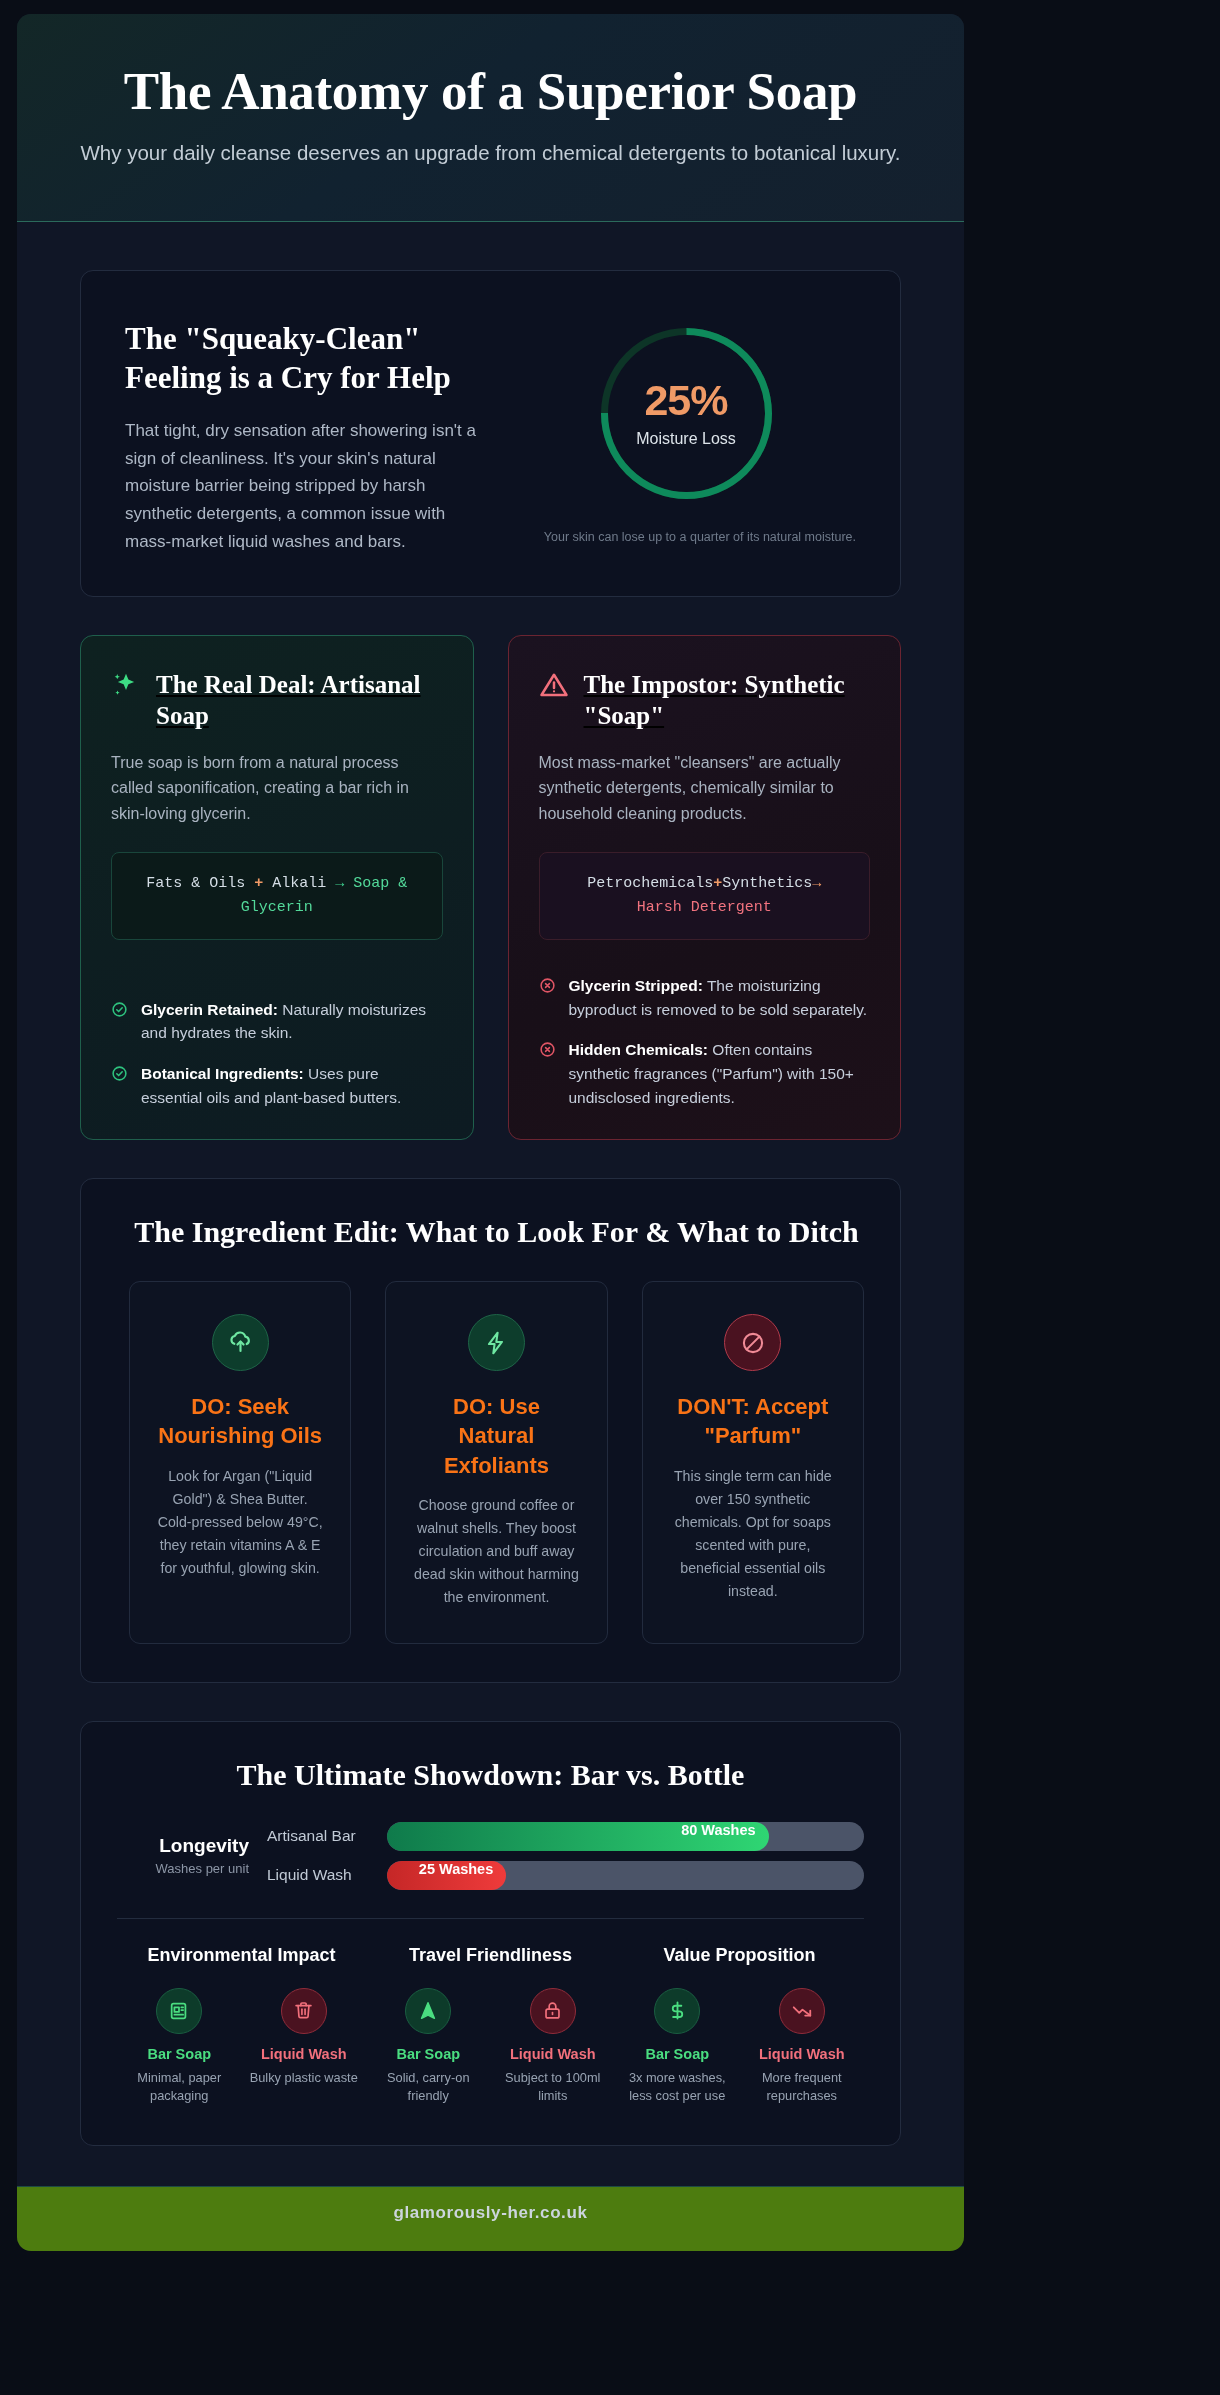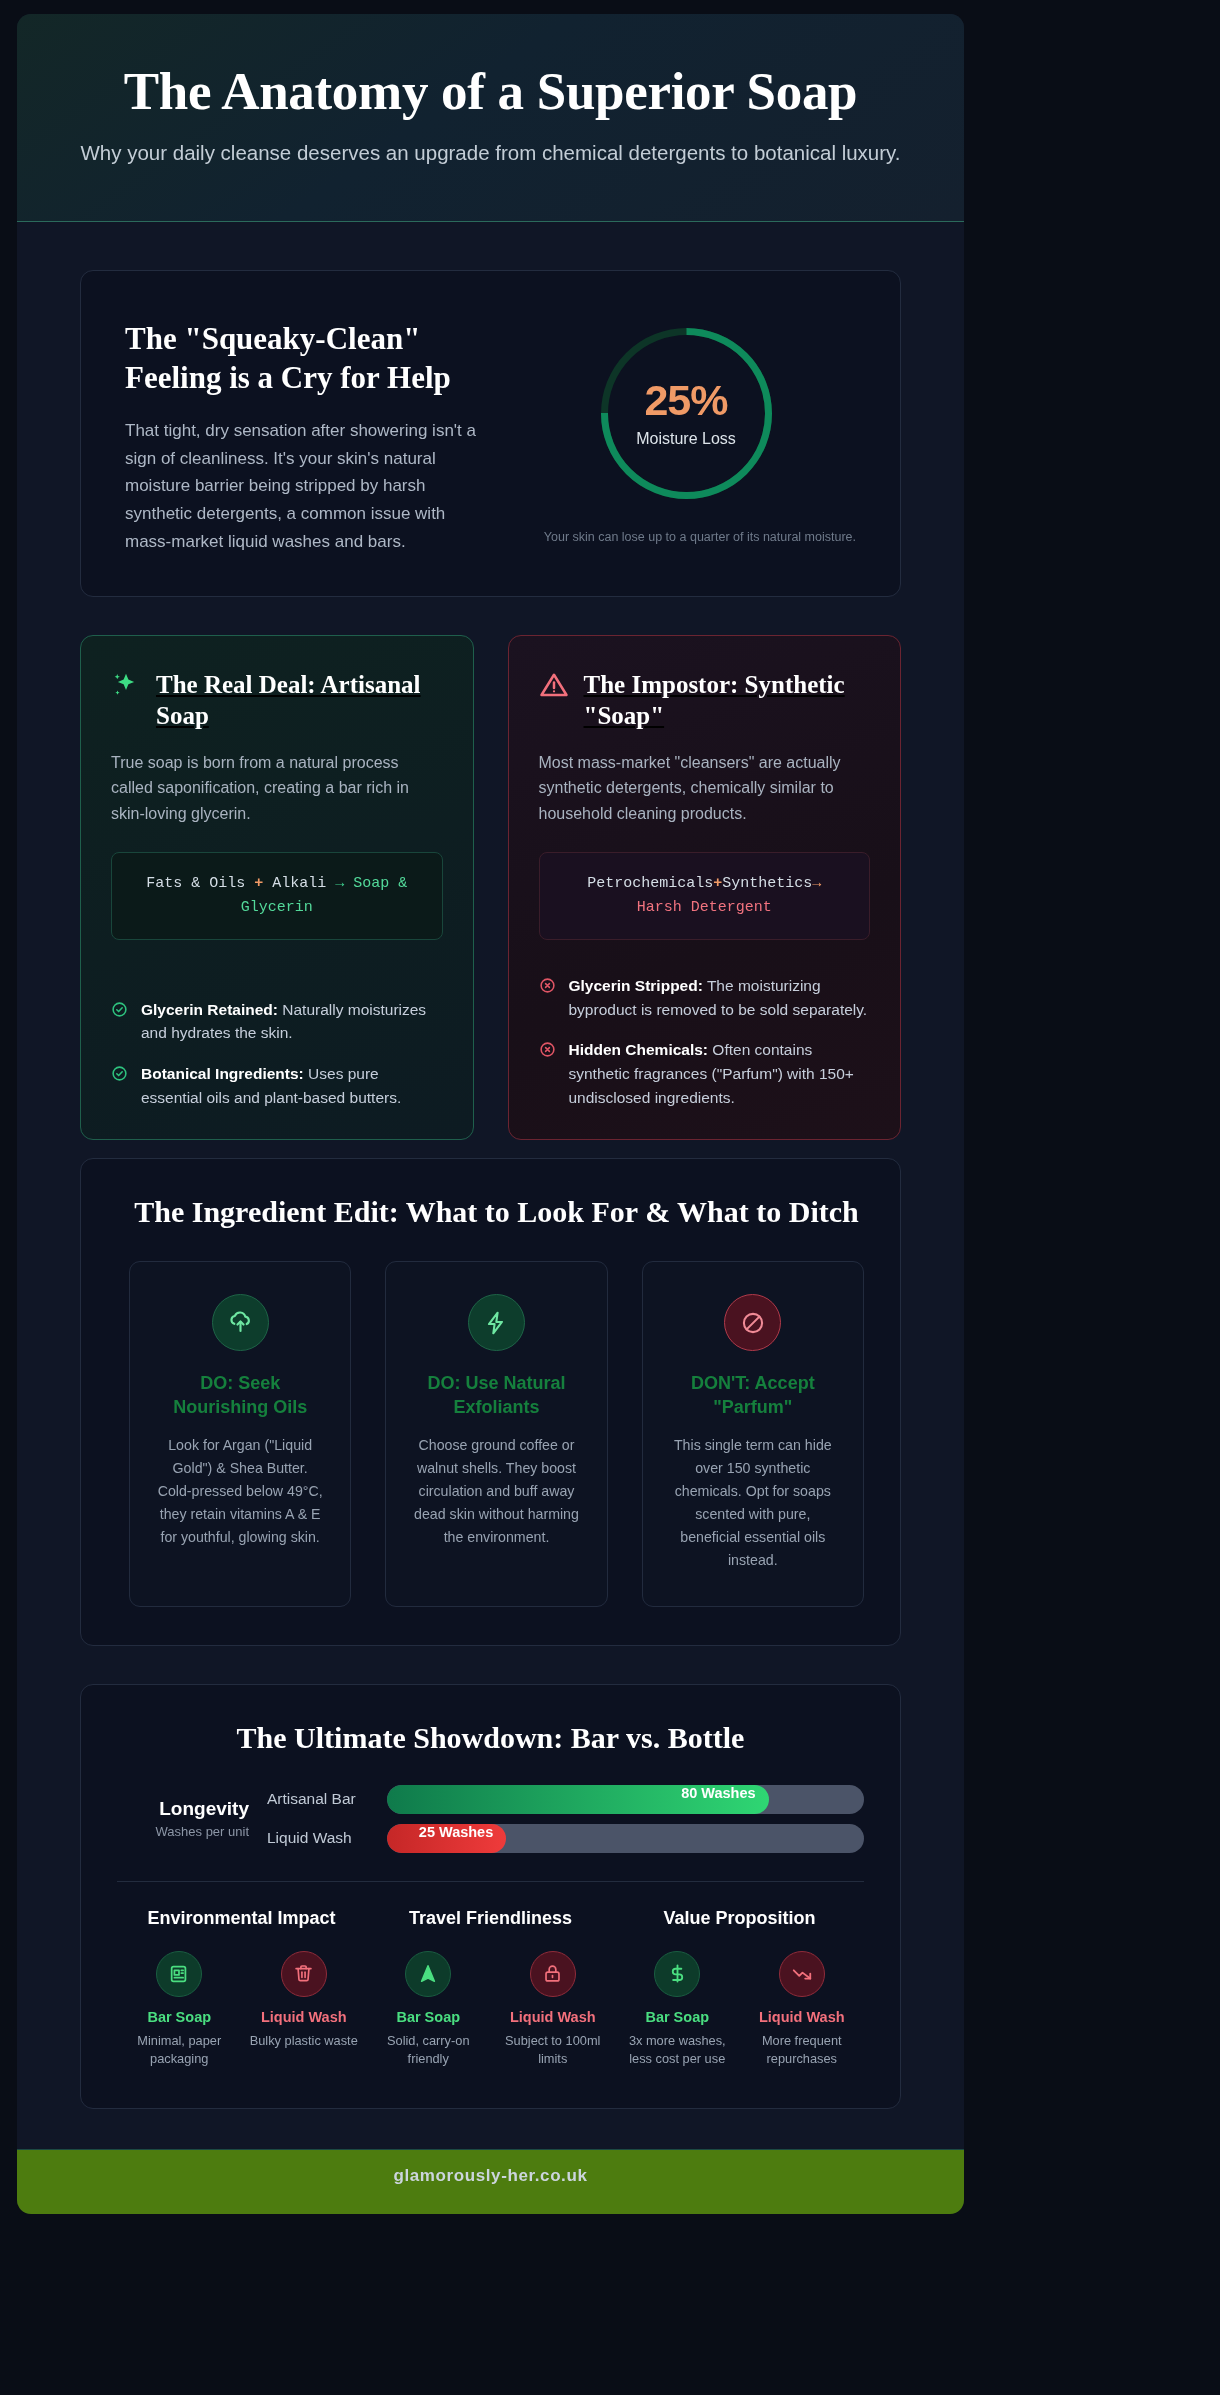--- a/index.html
+++ b/index.html
@@ -177,21 +177,21 @@
     margin-bottom: 17px;
     align-items: flex-start;
   }
   .bullet:last-child { margin-bottom: 0; }
   .bullet .bico { flex: 0 0 auto; width: 17px; height: 17px; margin-top: 3px; }
   .bullet .btxt { font-size: 15.5px; line-height: 1.52; color: #c6cedb; }
   .bullet .btxt b { color: #ffffff; font-weight: 700; }
 
   
   .ingredient {
-    margin-top: 18px;
+    margin-top: 38px;
     padding: 36px 36px 38px 48px;
   }
   .sec-title {
     font-family: "Liberation Serif", serif;
     font-size: 30px;
     font-weight: 700;
     color: #ffffff;
     text-align: center;
   }
   .tri {
@@ -210,23 +210,23 @@
   .tile .circ {
     width: 57px; height: 57px;
     border-radius: 50%;
     margin: 0 auto;
     display: flex; align-items: center; justify-content: center;
   }
   .circ.green { background: #0d3d2c; border: 1px solid #1e6447; }
   .circ.red   { background: #4a1220; border: 1px solid #b03a4a; }
   .tile h4 {
     margin-top: 21px;
-    font-size: 18px;
-    font-weight: 700;
-    color: #15803d;
+    font-size: 22px;
+    font-weight: 700;
+    color: #f97316;
     line-height: 1.33;
   }
   .tile p {
     margin-top: 14px;
     font-size: 14.2px;
     line-height: 1.62;
     color: #98a3b2;
   }
 
   

